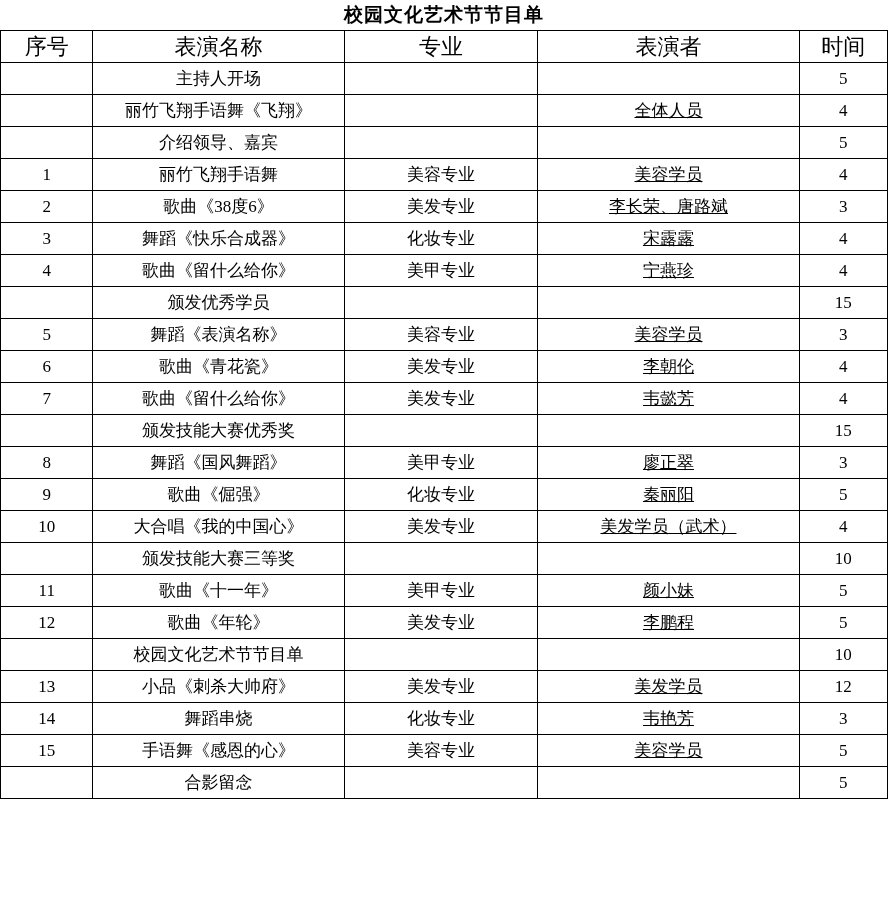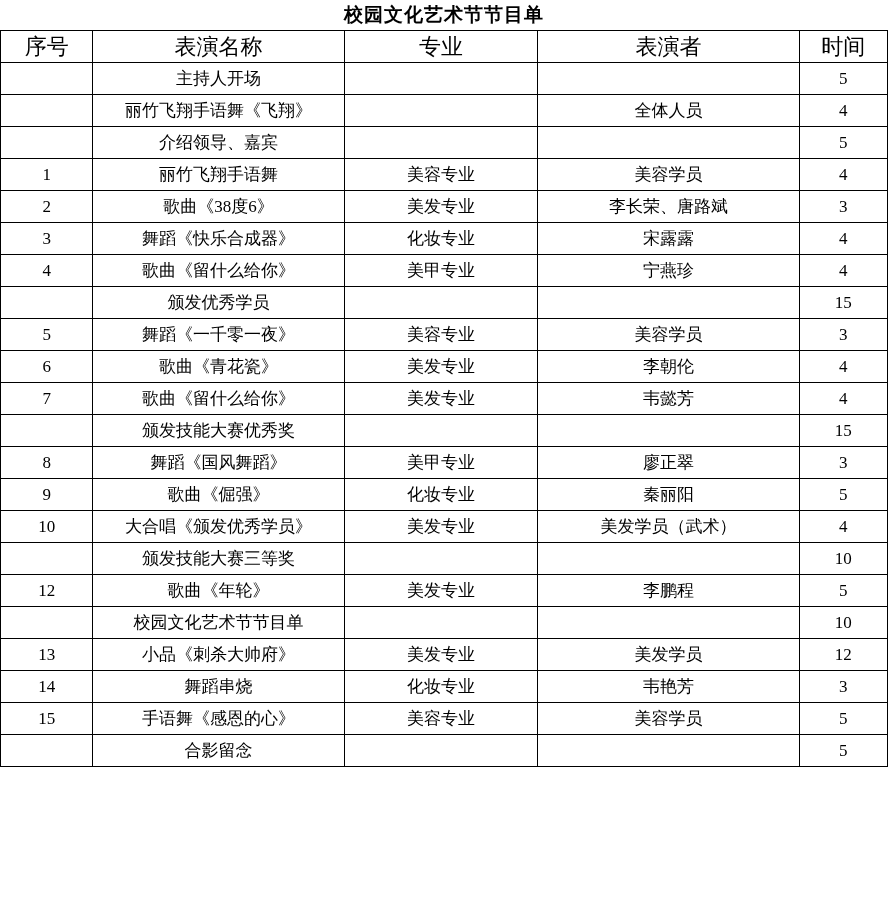--- a/index.html
+++ b/index.html
@@ -51,21 +51,21 @@
   }
   .col-no    { width: 92px; }
   .col-name  { width: 250px; }
   .col-major { width: 193px; }
   .col-perf  { width: 260px; }
   .col-time  { width: 88px; }
 
   td.cell-no { text-align: right; padding-right: 8px; }
   td.cell-name { text-align: center; }
   td.cell-major { text-align: center; margin-left: 25px; }
-  td.cell-perf { text-align: center; }
+  td.cell-perf { text-align: center; text-decoration: underline; }
   td.cell-time { text-align: center; }
 </style>
 </head>
 <body>
 
 <div class="page">
 
   <div class="doc-title">校园文化艺术节节目单</div>
 
   <table class="program-table">
@@ -137,21 +137,21 @@
         </tr>
         <tr>
           <td class="cell-no"></td>
           <td class="cell-name">颁发优秀学员</td>
           <td class="cell-major"></td>
           <td class="cell-perf"></td>
           <td class="cell-time">15</td>
         </tr>
         <tr>
           <td class="cell-no">5</td>
-          <td class="cell-name">舞蹈《一千零一夜》</td>
+          <td class="cell-name">舞蹈《表演名称》</td>
           <td class="cell-major">美容专业</td>
           <td class="cell-perf">美容学员</td>
           <td class="cell-time">3</td>
         </tr>
         <tr>
           <td class="cell-no">6</td>
           <td class="cell-name">歌曲《青花瓷》</td>
           <td class="cell-major">美发专业</td>
           <td class="cell-perf">李朝伦</td>
           <td class="cell-time">4</td>
@@ -179,31 +179,38 @@
         </tr>
         <tr>
           <td class="cell-no">9</td>
           <td class="cell-name">歌曲《倔强》</td>
           <td class="cell-major">化妆专业</td>
           <td class="cell-perf">秦丽阳</td>
           <td class="cell-time">5</td>
         </tr>
         <tr>
           <td class="cell-no">10</td>
-          <td class="cell-name">大合唱《颁发优秀学员》</td>
+          <td class="cell-name">大合唱《我的中国心》</td>
           <td class="cell-major">美发专业</td>
           <td class="cell-perf">美发学员（武术）</td>
           <td class="cell-time">4</td>
         </tr>
         <tr>
           <td class="cell-no"></td>
           <td class="cell-name">颁发技能大赛三等奖</td>
           <td class="cell-major"></td>
           <td class="cell-perf"></td>
           <td class="cell-time">10</td>
+        </tr>
+        <tr>
+          <td class="cell-no">11</td>
+          <td class="cell-name">歌曲《十一年》</td>
+          <td class="cell-major">美甲专业</td>
+          <td class="cell-perf">颜小妹</td>
+          <td class="cell-time">5</td>
         </tr>
         <tr>
           <td class="cell-no">12</td>
           <td class="cell-name">歌曲《年轮》</td>
           <td class="cell-major">美发专业</td>
           <td class="cell-perf">李鹏程</td>
           <td class="cell-time">5</td>
         </tr>
         <tr>
           <td class="cell-no"></td>

